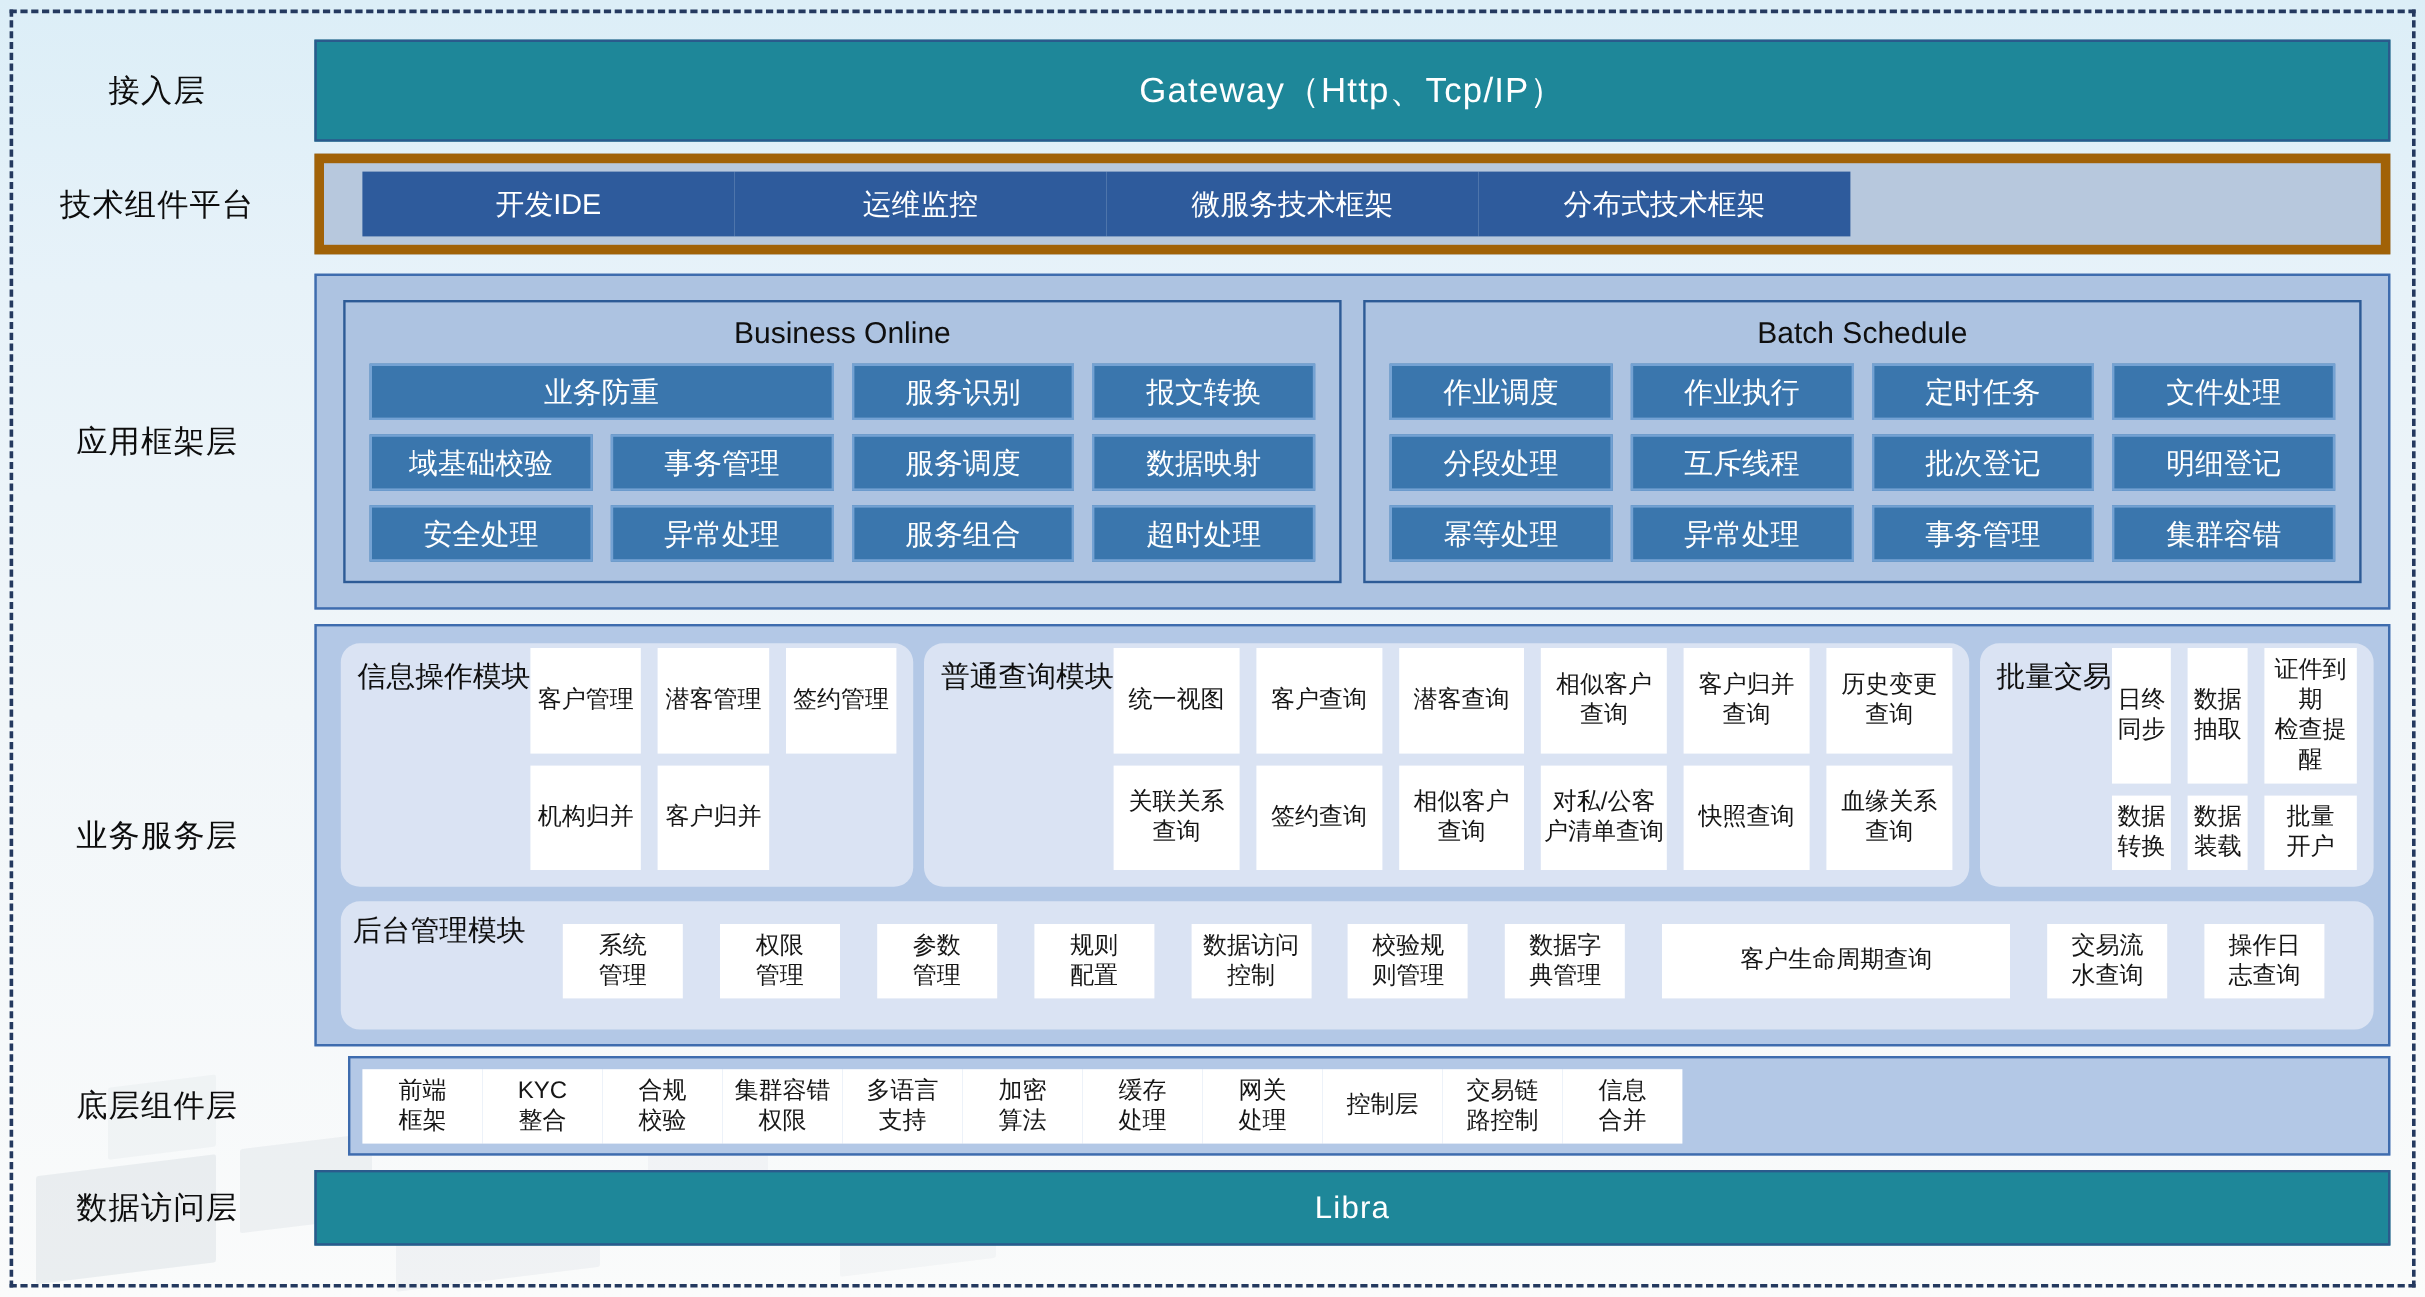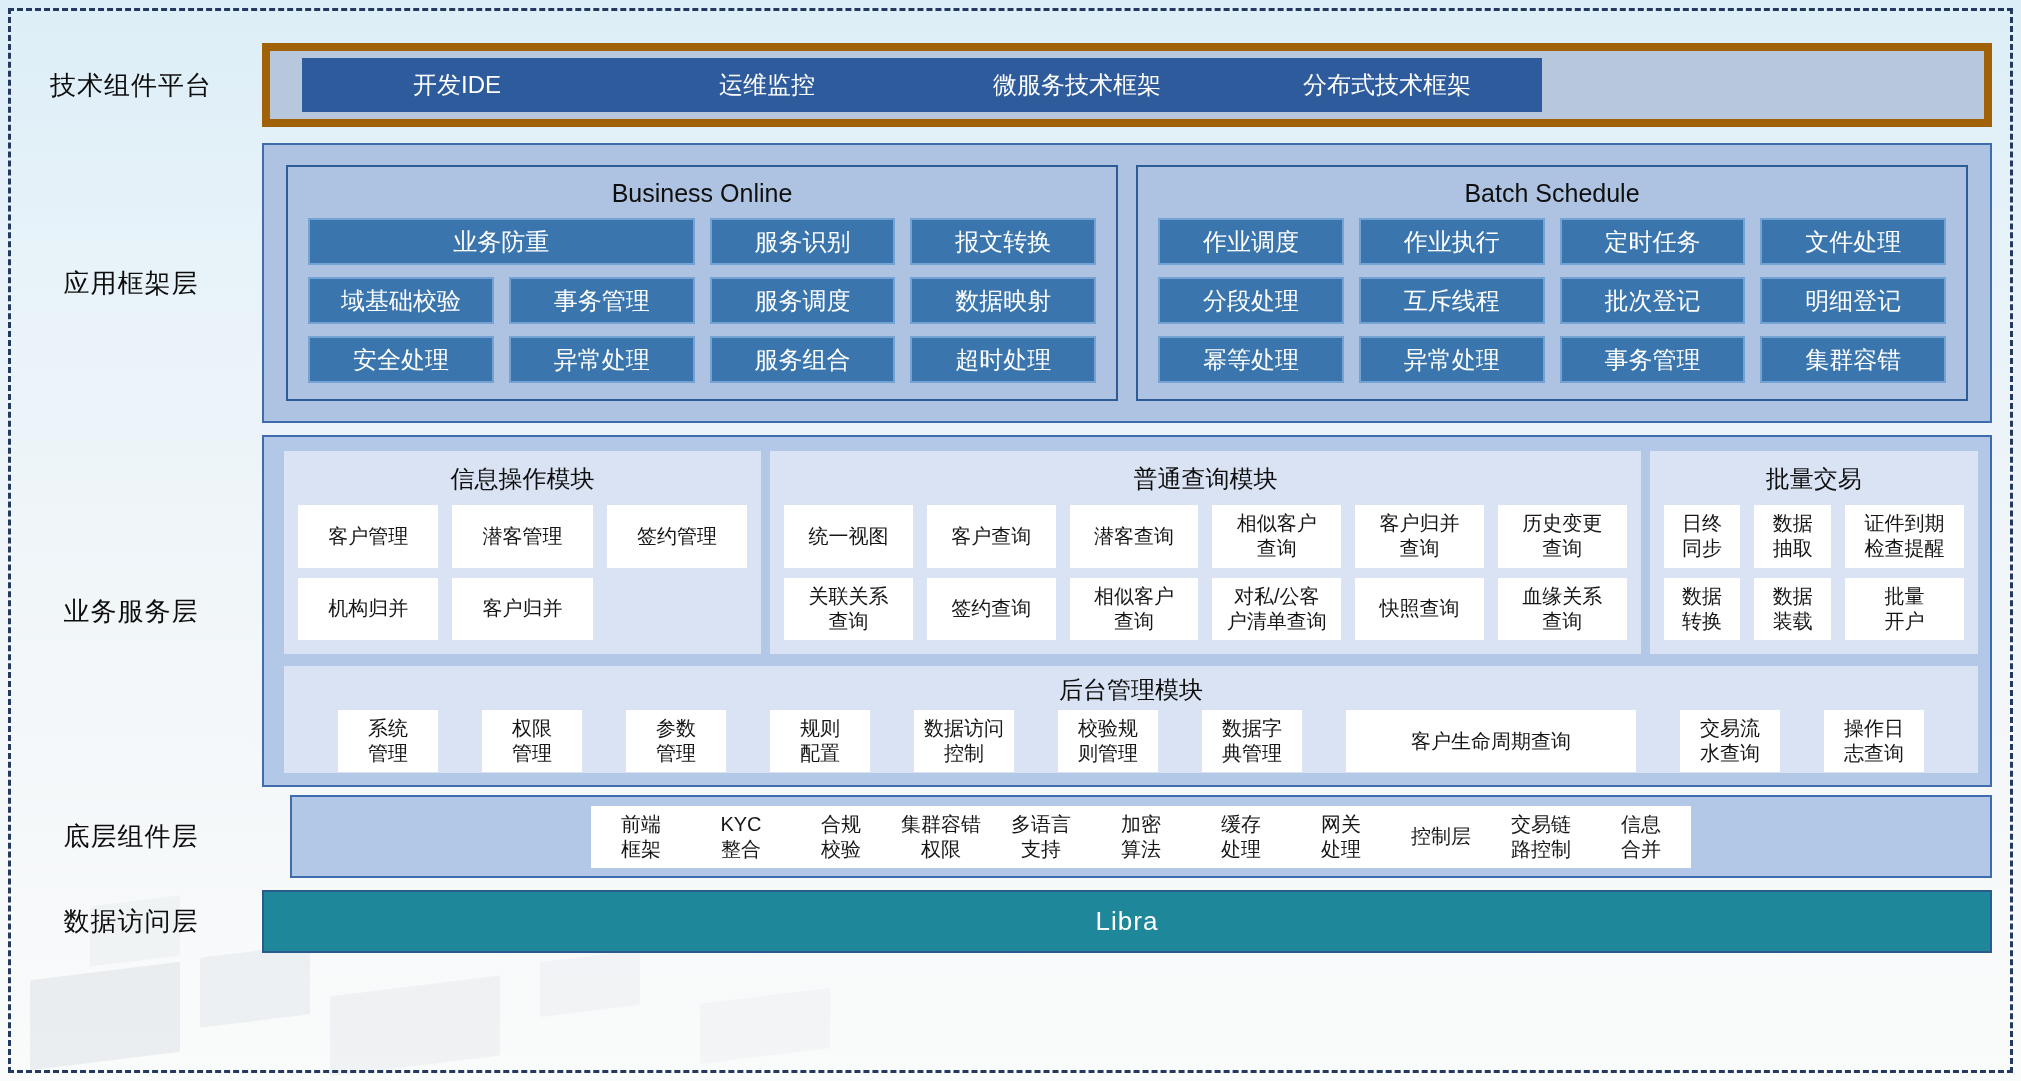--- a/index.html
+++ b/index.html
@@ -61,21 +61,21 @@
     background:#3a76ad; border:2px solid #74a2d3; color:#fff; font-size:24px;
     display:flex; align-items:center; justify-content:center;
   }
 
   
   .svc-wrap {
     height:100%; background:#b3c8e6; border:2px solid #3e6cae;
     display:flex; flex-direction:column; gap:12px; padding:14px 12px 12px 20px;
   }
   .modules-row { display:flex; gap:9px; flex:1; min-height:0; }
-  .module { background:#dae3f3; border-radius:0; display:flex; flex-direction:column; padding:4px 14px 14px; }
+  .module { background:#dae3f3; border-radius:16px; display:flex; flex-direction:row; padding:4px 14px 14px; }
   .module-title { text-align:center; font-size:24px; color:#0f0f0f; padding:8px 0 10px; }
   .m-info  { flex:4.77 1 0; }
   .m-query { flex:8.95 1 0; }
   .m-batch { flex:3.19 1 0; }
   .module-grid { display:grid; gap:10px 14px; flex:1; }
   .g-info  { grid-template-columns:repeat(3,1fr); }
   .g-query { grid-template-columns:repeat(6,1fr); }
   .g-batch { grid-template-columns:1fr 1fr 1.55fr; }
   .white-btn {
     background:#ffffff; color:#161616; font-size:20px; line-height:1.25;
@@ -84,41 +84,47 @@
   }
   .module-admin { height:107px; flex:none; padding:2px 10px 10px; }
   .module-admin .module-title { padding:6px 0 4px; }
   .admin-row { flex:1; display:flex; align-items:center; justify-content:space-evenly; }
   .admin-row .white-btn { width:100px; height:62px; flex:none; }
   .admin-row .white-btn.wide { width:290px; }
 
   
   .base-wrap {
     height:100%; background:#b3c8e6; border:2px solid #3e6cae;
-    display:flex; align-items:center; justify-content:center; padding:0 10px;
+    display:flex; align-items:center; justify-content:flex-start; padding:0 10px;
   }
   .base-wrap .white-btn { width:100px; height:62px; flex:none; }
 
   .mt10 { margin-top:10px; } .mt16 { margin-top:16px; } .mt12 { margin-top:12px; } .mt8 { margin-top:8px; }
   .h-access { height:85px; } .h-tech { height:84px; } .h-fw { height:280px; }
   .h-svc { height:352px; } .h-base { height:83px;gap:28px; } .h-data { height:63px; }
   .h-data .teal-bar { font-size:26px; }
 </style>
 </head>
 <body>
 
 <div class="cube c1"></div>
 <div class="cube c2"></div>
 <div class="cube c3"></div>
 <div class="cube c4"></div>
 <div class="cube c5"></div>
 <div class="cube c6"></div>
 
 <div class="page">
 
+  <div class="row h-access">
+    <div class="row-label">接入层</div>
+    <div class="row-content">
+      <div class="teal-bar">Gateway（Http、Tcp/IP）</div>
+    </div>
+  </div>
 
   <div class="row h-tech mt10">
     <div class="row-label">技术组件平台</div>
     <div class="row-content">
       <div class="tech-wrap">
 
       <div class="tech-btn">开发IDE</div>
           <div class="tech-btn">运维监控</div>
           <div class="tech-btn">微服务技术框架</div>
           <div class="tech-btn">分布式技术框架</div>

